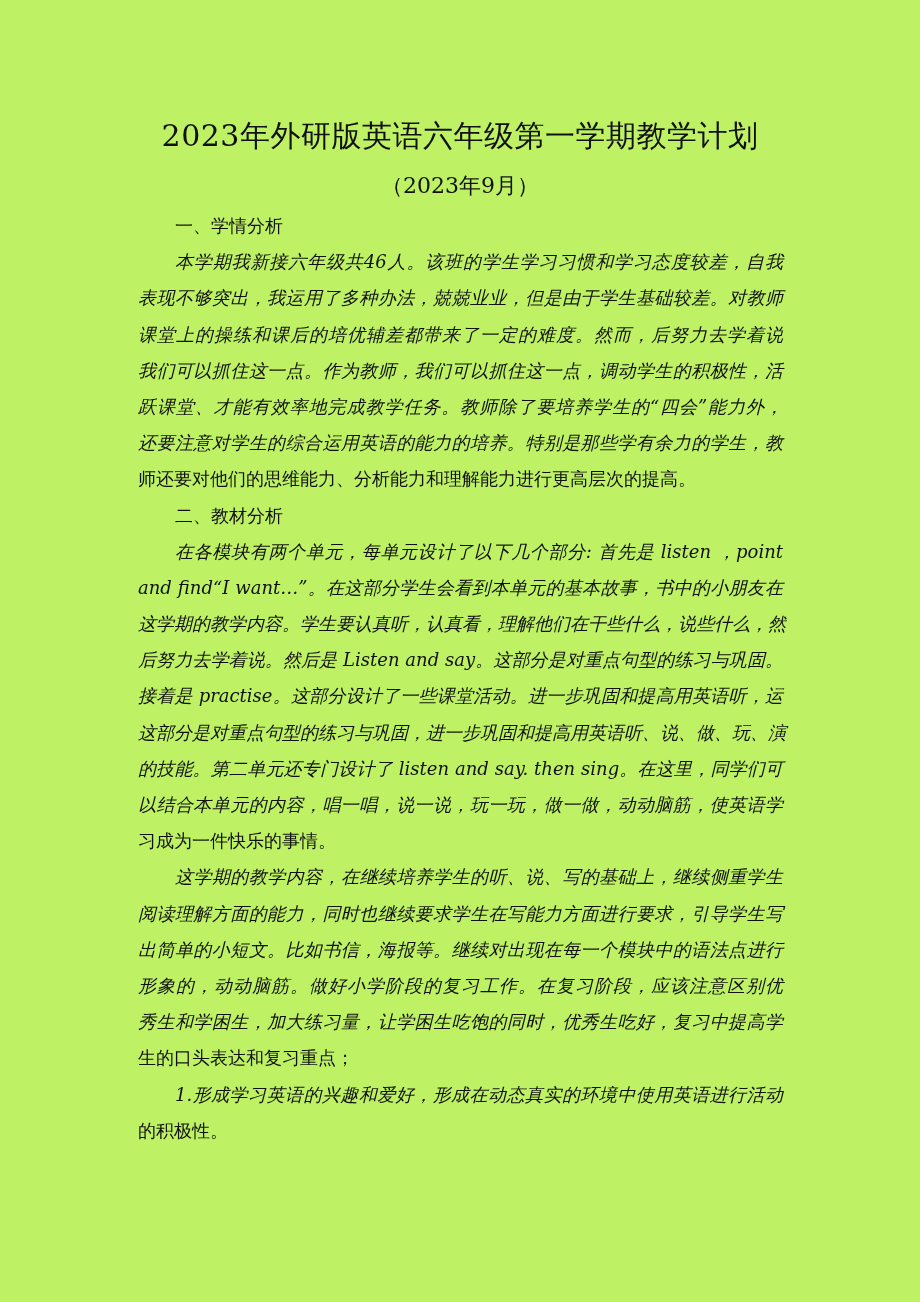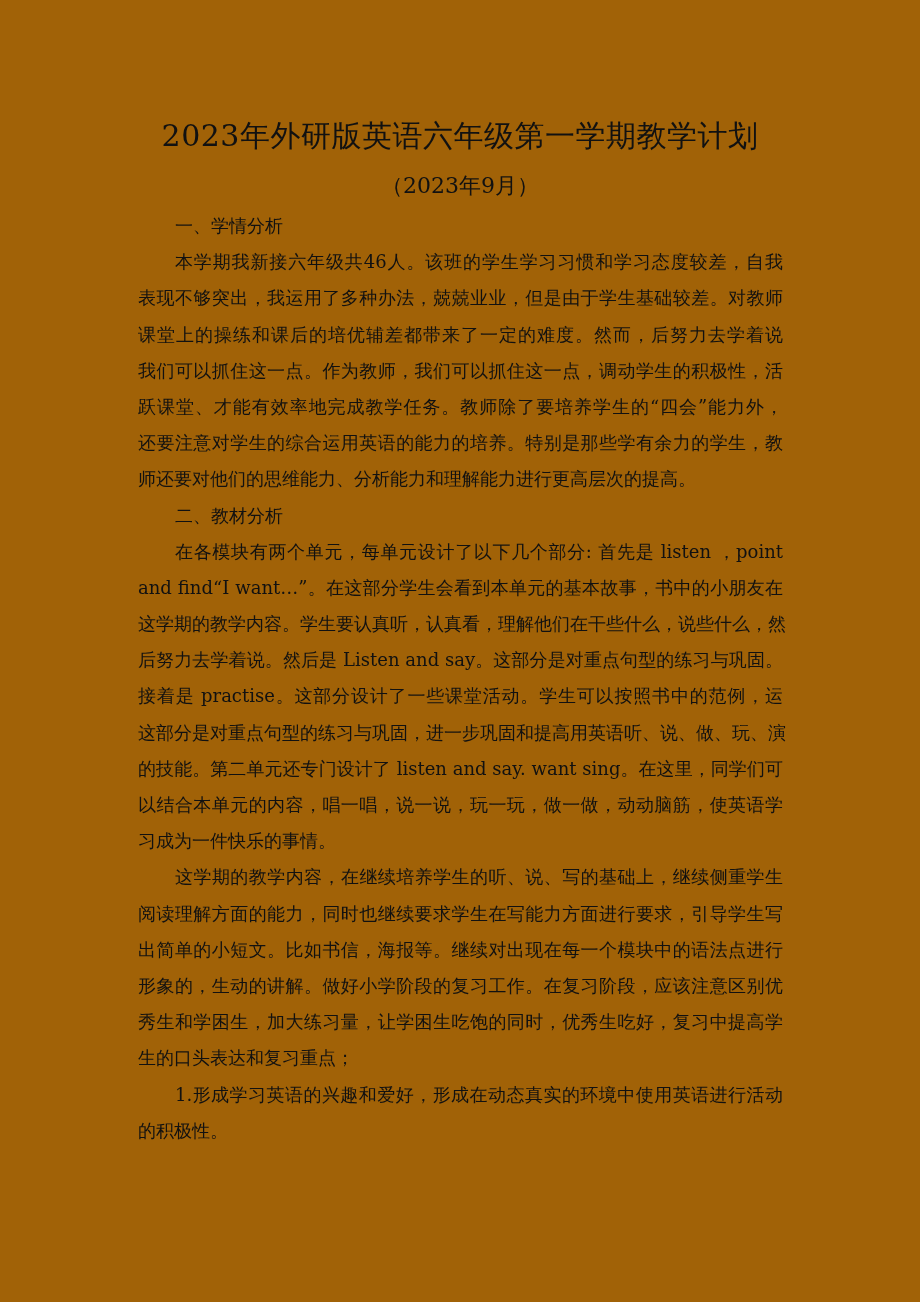--- a/index.html
+++ b/index.html
@@ -12,21 +12,21 @@
       height: 1302px;
       position: relative;
       overflow: hidden;
       color: #111111;
       font-family: "DejaVu Serif", "Liberation Serif", serif;
     }
     .page {
       position: absolute;
       left: 0; top: 0;
       width: 920px; height: 1302px;
-      background: #a16207;
+      background: #bef264;
     }
     .title {
       position: absolute;
       left: 0; width: 920px;
       top: 116px;
       text-align: center;
       font-size: 30px;
       line-height: 40px;
       letter-spacing: 0.5px;
       white-space: nowrap;
@@ -51,20 +51,21 @@
       height: 36.2px;
       line-height: 36.2px;
       white-space: nowrap;
       overflow: visible;
     }
     .indent { padding-left: 37px; }
     .heading { padding-left: 37px; }
     .just {
       text-align: justify;
       text-align-last: justify;
+      font-style: italic;
     }
   </style>
 </head>
 <body>
 
 <div class="page">
   <div class="title">2023年外研版英语六年级第一学期教学计划</div>
   <div class="subtitle">（2023年9月）</div>
 
   <div class="body">
@@ -79,31 +80,31 @@
       <div class="line just">还要注意对学生的综合运用英语的能力的培养。特别是那些学有余力的学生，教</div>
       <div class="line">师还要对他们的思维能力、分析能力和理解能力进行更高层次的提高。</div>
     </div>
 
     <div class="line heading">二、教材分析</div>
     <div>
       <div class="line indent just">在各模块有两个单元，每单元设计了以下几个部分: 首先是 listen ，point</div>
       <div class="line just">and find“I want…”。在这部分学生会看到本单元的基本故事，书中的小朋友在</div>
       <div class="line just">这学期的教学内容。学生要认真听，认真看，理解他们在干些什么，说些什么，然</div>
       <div class="line just">后努力去学着说。然后是 Listen and say。这部分是对重点句型的练习与巩固。</div>
-      <div class="line just">接着是 practise。这部分设计了一些课堂活动。学生可以按照书中的范例，运</div>
+      <div class="line just">接着是 practise。这部分设计了一些课堂活动。进一步巩固和提高用英语听，运</div>
       <div class="line just">这部分是对重点句型的练习与巩固，进一步巩固和提高用英语听、说、做、玩、演</div>
-      <div class="line just">的技能。第二单元还专门设计了 listen and say. want sing。在这里，同学们可</div>
+      <div class="line just">的技能。第二单元还专门设计了 listen and say. then sing。在这里，同学们可</div>
       <div class="line just">以结合本单元的内容，唱一唱，说一说，玩一玩，做一做，动动脑筋，使英语学</div>
       <div class="line">习成为一件快乐的事情。</div>
     </div>
     <div>
       <div class="line indent just">这学期的教学内容，在继续培养学生的听、说、写的基础上，继续侧重学生</div>
       <div class="line just">阅读理解方面的能力，同时也继续要求学生在写能力方面进行要求，引导学生写</div>
       <div class="line just">出简单的小短文。比如书信，海报等。继续对出现在每一个模块中的语法点进行</div>
-      <div class="line just">形象的，生动的讲解。做好小学阶段的复习工作。在复习阶段，应该注意区别优</div>
+      <div class="line just">形象的，动动脑筋。做好小学阶段的复习工作。在复习阶段，应该注意区别优</div>
       <div class="line just">秀生和学困生，加大练习量，让学困生吃饱的同时，优秀生吃好，复习中提高学</div>
       <div class="line">生的口头表达和复习重点；</div>
     </div>
 
     <div>
       <div class="line indent just">1.形成学习英语的兴趣和爱好，形成在动态真实的环境中使用英语进行活动</div>
       <div class="line">的积极性。</div>
     </div>
 
   </div>

